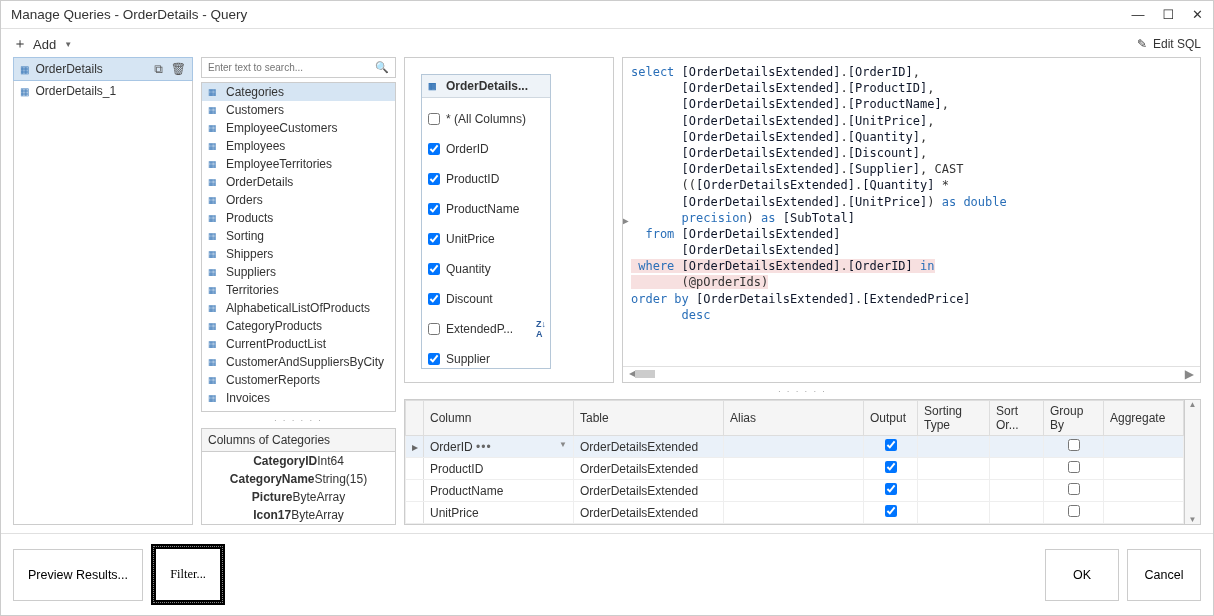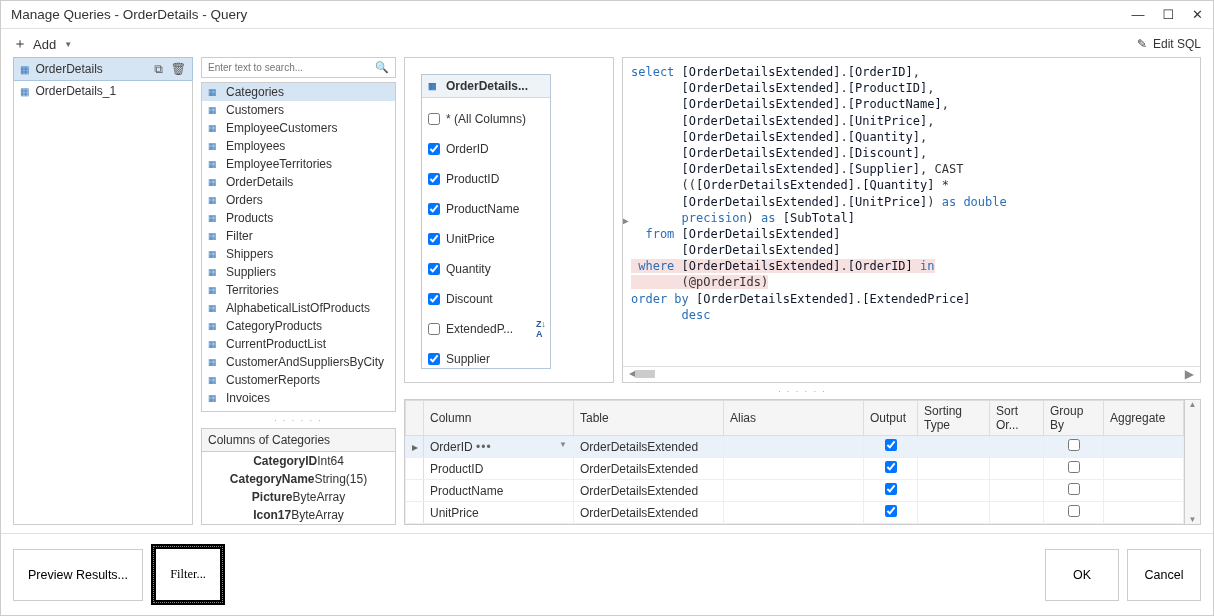--- a/index.html
+++ b/index.html
@@ -147,21 +147,21 @@
           <div class="tbl-row">
             <span class="tbl-icon">▦</span>
             <span>Orders</span>
           </div>
           <div class="tbl-row">
             <span class="tbl-icon">▦</span>
             <span>Products</span>
           </div>
           <div class="tbl-row">
             <span class="tbl-icon">▦</span>
-            <span>Filter</span>
+            <span>Sorting</span>
           </div>
           <div class="tbl-row">
             <span class="tbl-icon">▦</span>
             <span>Shippers</span>
           </div>
           <div class="tbl-row">
             <span class="tbl-icon">▦</span>
             <span>Suppliers</span>
           </div>
           <div class="tbl-row">

